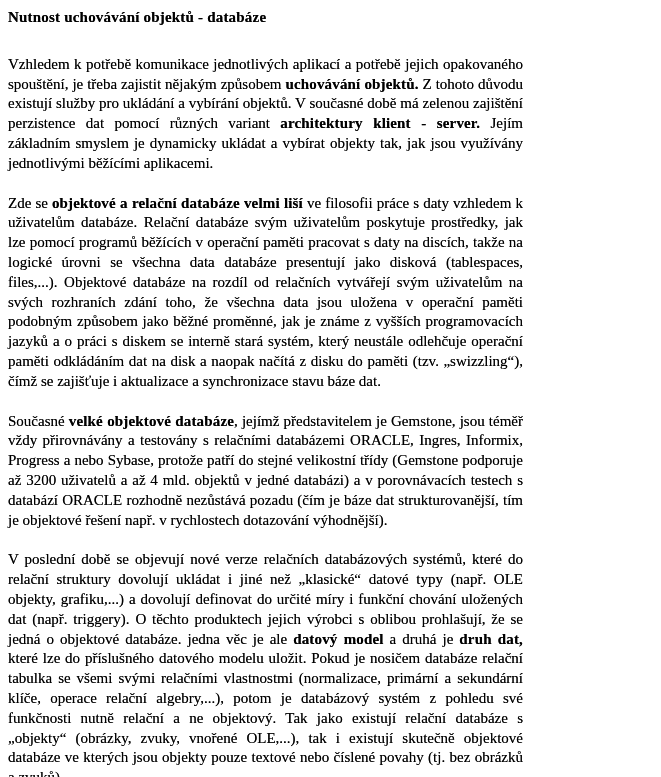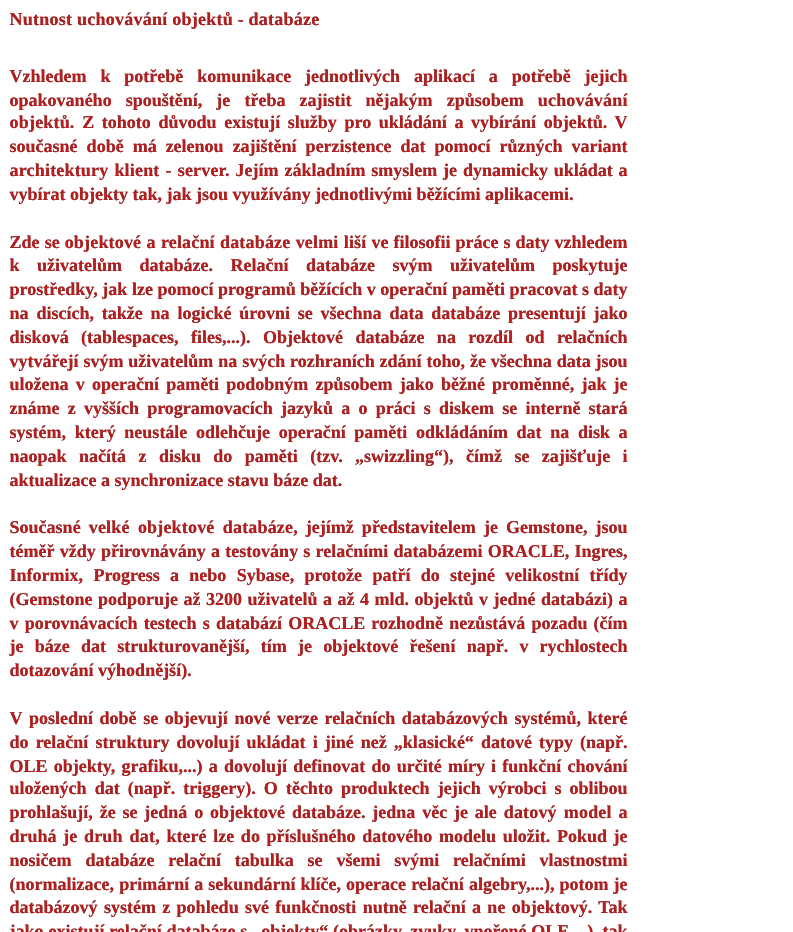--- a/index.html
+++ b/index.html
@@ -10,35 +10,34 @@
   }
   .page {
     width: 532px;
     height: 777px;
     background: #ffffff;
     padding: 6px 9px 0 8px;
     overflow: hidden;
     font-family: "Liberation Serif", "DejaVu Serif", serif;
     font-size: 15px;
     line-height: 19.8px;
-    color: #b91c1c;
+    color: #000000;
     text-shadow: 0 0 0.45px rgba(0,0,0,0.65);
   }
   .doc-title {
     font-weight: bold;
     font-size: 15px;
     margin: 2px 0 27px 0;
     text-align: left;
     letter-spacing: 0.2px;
   }
   p.para {
     margin: 13px 0 20px 0;
     text-align: justify;
     text-justify: inter-word;
-    font-weight: bold;
   }
   p.para b {
     letter-spacing: 0.15px;
   }
 </style>
 </head>
 <body>
 
 <div class="page">
 

